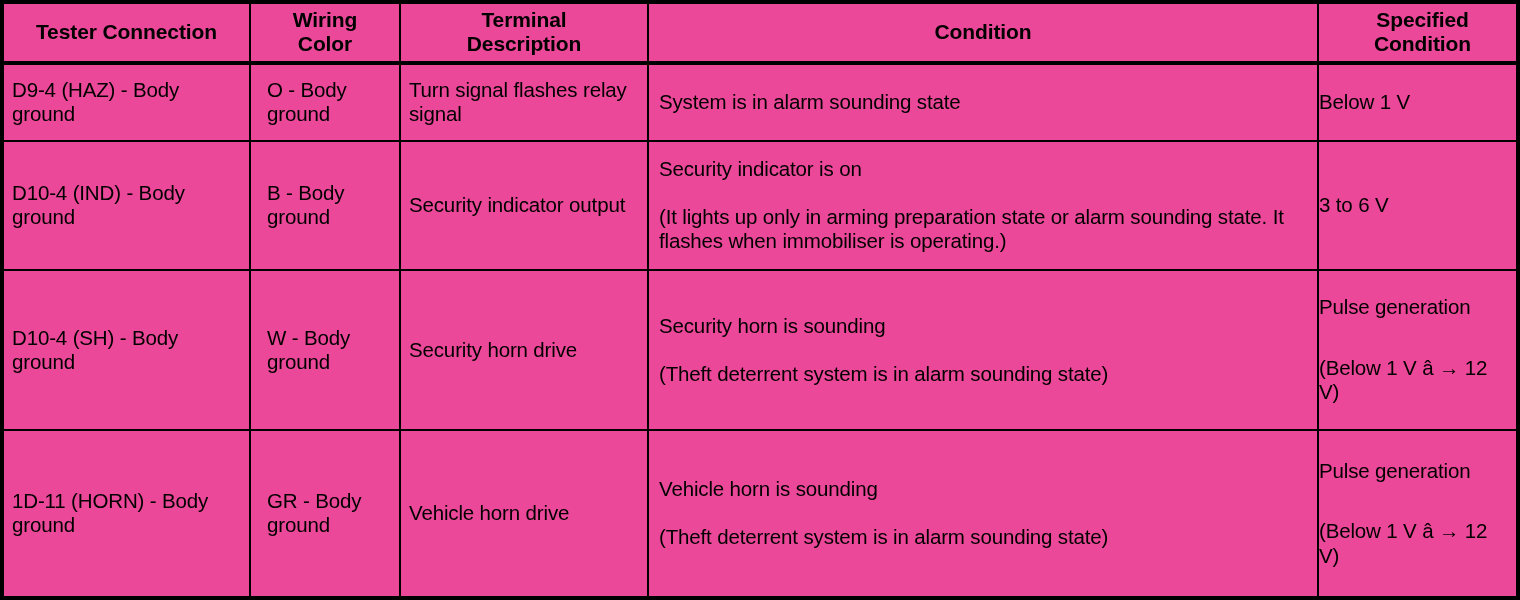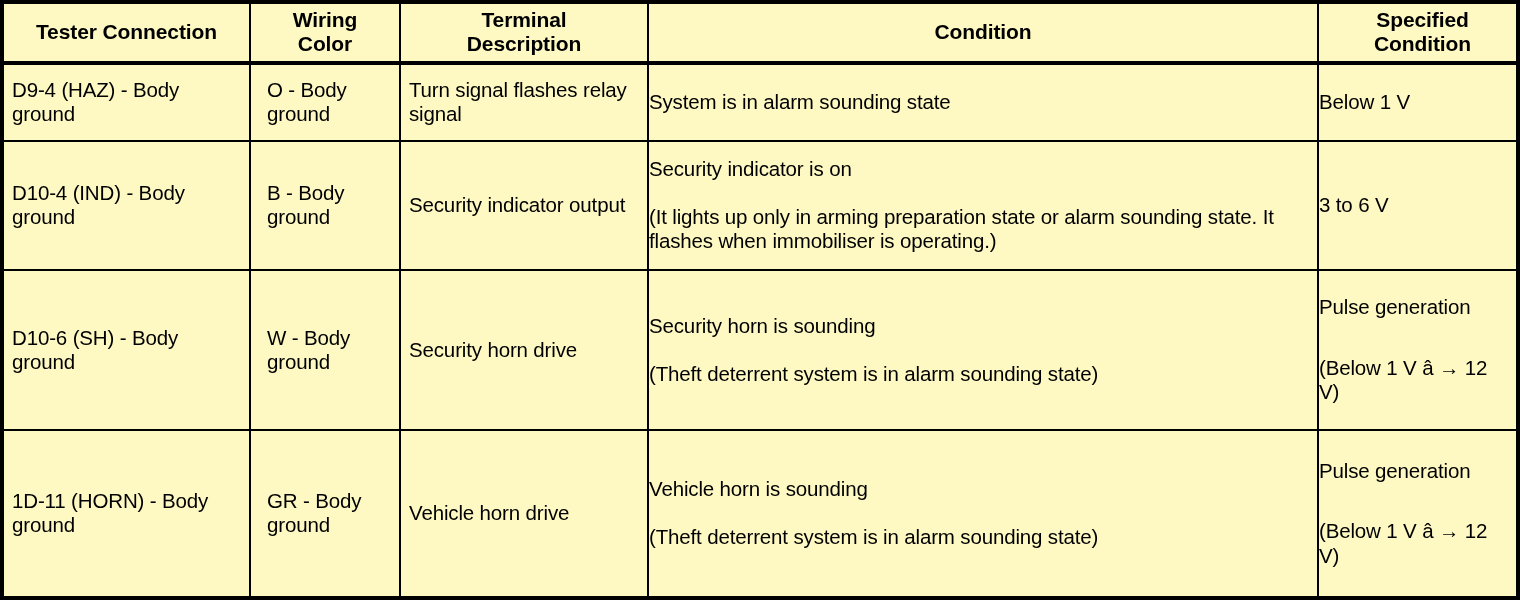--- a/index.html
+++ b/index.html
@@ -21,21 +21,21 @@
     box-sizing: border-box;
     border: 4px solid #000000;
     background: #ffffff;
   }
 
   table.spec-table {
     width: 100%;
     height: 100%;
     border-collapse: collapse;
     table-layout: fixed;
-    background: #fef9c3;
+    background: #ec4899;
   }
 
   table.spec-table col.c1 { width: 246px; }
   table.spec-table col.c2 { width: 150px; }
   table.spec-table col.c3 { width: 248px; }
   table.spec-table col.c4 { width: 670px; }
   table.spec-table col.c5 { width: 198px; }
 
   thead th {
     border-right: 2px solid #000000;
@@ -61,21 +61,21 @@
     letter-spacing: -0.15px;
   }
   tbody td:last-child { border-right: none; }
   tbody tr:last-child td { border-bottom: none; }
 
   tbody tr.r1 { height: 75px; }
   tbody tr.r2 { height: 125px; }
   tbody tr.r3 { height: 154px; }
   tbody tr.r4 { height: 160px; }
 
-  td.col-condition { padding-left: 0; }
+  td.col-condition { padding-left: 10px; }
   td.col-spec { padding-left: 0; }
 
   .para { margin: 0; }
   .para + .para { margin-top: 23px; }
 
   .spec-block { margin: 0; }
   .spec-block + .spec-block { margin-top: 36px; }
 
   td.col-tester   { vertical-align: middle; }
   td.col-wiring   { vertical-align: middle; padding-left: 16px; }
@@ -156,21 +156,21 @@
           <p class="para">Security indicator is on</p>
           <p class="para">(It lights up only in arming preparation state or alarm sounding state. It flashes when immobiliser is operating.)</p>
         </td>
         <td class="col-spec">
           <p class="spec-block">3 to 6 V</p>
         </td>
       </tr>
 
       <tr class="r3">
         <td class="col-tester">
-          <span>D10-6 (SH) - Body ground</span>
+          <span>D10-4 (SH) - Body ground</span>
         </td>
         <td class="col-wiring">
           <span>W - Body ground</span>
         </td>
         <td class="col-terminal">
           <span>Security horn drive</span>
         </td>
         <td class="col-condition">
           <p class="para">Security horn is sounding</p>
           <p class="para">(Theft deterrent system is in alarm sounding state)</p>

